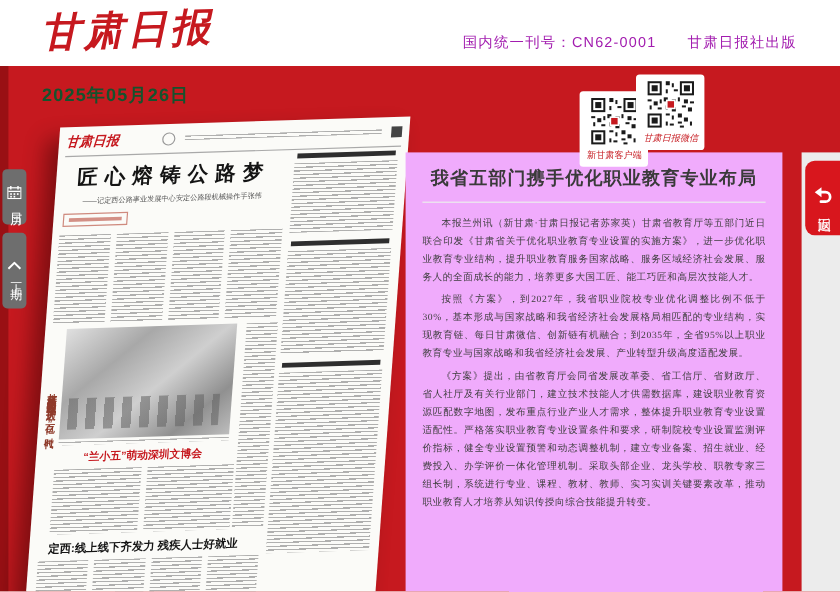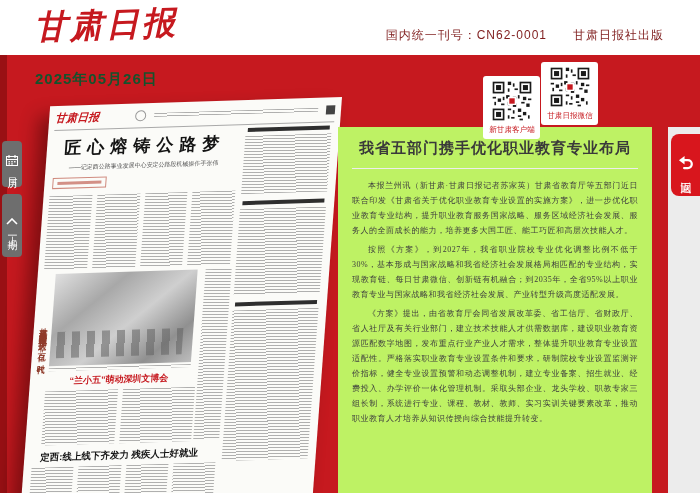--- a/index.html
+++ b/index.html
@@ -5,35 +5,35 @@
   * { box-sizing: border-box; margin: 0; padding: 0; }
   html,body { width:700px; height:493px; overflow:hidden; }
   body { font-family: "Liberation Sans", sans-serif; background:#fff; }
   #app { position:relative; width:700px; height:493px; overflow:hidden; background:#fff; }
 
   
   .topbar { position:absolute; left:0; top:0; width:700px; height:55px; background:#fff; z-index:5; }
   .logo { position:absolute; left:34px; top:3px; font-family:"DejaVu Serif", serif;
           font-style:italic; font-weight:700; font-size:33px; color:#c6191f;
           letter-spacing:3px; transform:rotate(-2deg); }
-  .issue { position:absolute; right:36px; top:27px; font-size:12px; color:#7f1d1d; letter-spacing:1px; }
+  .issue { position:absolute; right:36px; top:27px; font-size:12px; color:#a21caf; letter-spacing:1px; }
   .issue span + span { margin-left:26px; }
 
   
   .red-bg { position:absolute; left:0; top:55px; width:700px; height:438px; background:#c6191f; }
   .red-bg .edge-shade { position:absolute; left:0; top:0; bottom:0; width:7px; background:rgba(70,0,0,.35); }
 
   .issue-date { position:absolute; left:35px; top:70px; font-size:15px; font-weight:700; color:#14532d; letter-spacing:1px; z-index:6; }
 
   
   .qr-card { position:absolute; top:62px; width:57px; height:63px; background:#fff; border-radius:3px;
              display:flex; flex-direction:column; align-items:center; padding-top:4px; z-index:6; }
   .qr-card svg { width:42px; height:42px; }
   .qr-label { font-size:8px; color:#c6191f; margin-top:2px; white-space:nowrap; transform:scale(.95); }
-  #qr1 { left:483px;margin-top:14px; } #qr2 { left:541px; } #qr3 { left:623px; }
+  #qr1 { left:483px;margin-top:14px; } #qr2 { left:530px;font-style:italic; } #qr3 { left:623px; }
 
   
   .side-btn { position:absolute; left:2px; width:20px; background:#6e6e6e; border-radius:4px;
               color:#fff; display:flex; flex-direction:column; align-items:center; justify-content:center;
               gap:3px; z-index:8; cursor:pointer; }
   #btn-cal  { top:141px; height:46px; }
   #btn-prev { top:194px; height:63px; }
   .v-label { writing-mode:vertical-rl; text-orientation:upright; font-size:10px; letter-spacing:2px; color:#fff; }
 
   
@@ -68,21 +68,21 @@
   .mid-col { position:absolute; left:168px; top:168px; width:26px; height:170px; }
   .right-box { position:absolute; left:198px; top:28px; width:86px; height:348px; }
   .mini-head { height:4px; background:#2e2e2e; margin:0 2px 4px; }
   .right-box .tl { margin:0 0 7px; }
   .bottom-head { position:absolute; left:16px; top:345px; width:180px; font-size:9.5px; font-weight:700;
                  color:#151515; white-space:nowrap; }
   .bottom-cols { position:absolute; left:8px; top:361px; width:184px; height:42px; display:flex; gap:5px; }
   .bottom-cols .tl { flex:1; }
 
   
-  .pane { position:absolute; left:338px; top:127px; width:314px; height:366px; background:#bef264;
+  .pane { position:absolute; left:338px; top:127px; width:314px; height:366px; background:#f0abfc;
           padding:10px 14px 8px; z-index:5; }
   .pane-title { font-size:15px; font-weight:600; color:#3a3a3a; text-align:center; letter-spacing:1px;
                 padding:2px 0 10px; border-bottom:1px solid #ededed; margin-bottom:9px; }
   .pane p { font-size:8px; line-height:15px; color:#3e3e3e; text-align:justify; text-indent:2em;
             margin-bottom:4px; letter-spacing:.5px;font-family:Liberation Serif, serif; }
 
   .gutter { position:absolute; left:668px; top:127px; width:32px; height:366px; background:#ececec; z-index:4; }
 
   .back-btn { position:absolute; right:0; top:134px; width:29px; height:62px; background:#d8161d;
               border-radius:8px 0 0 8px; display:flex; flex-direction:column; align-items:center;

